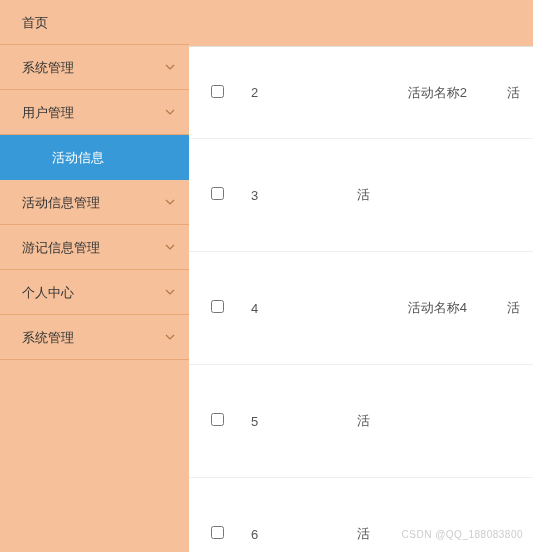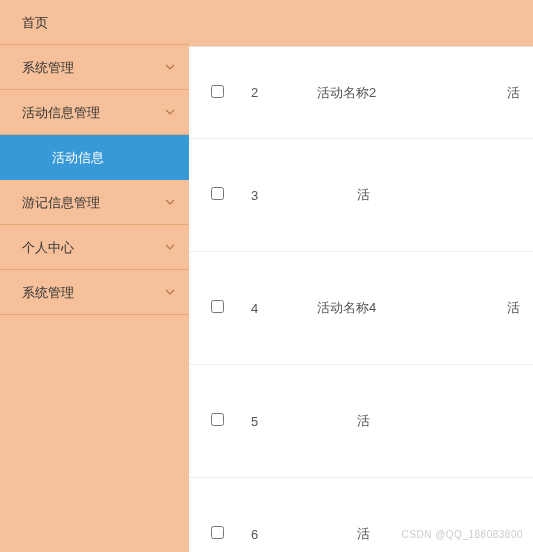--- a/index.html
+++ b/index.html
@@ -10,50 +10,58 @@
     .nav-item.active { background: #3899d8; color: #fff; padding-left: 52px; border-bottom: none; }
     .chevron { position: absolute; right: 14px; top: 50%; transform: translateY(-50%); }
     .chevron svg { display: block; }
     .main { flex: 1; background: #fff; margin-top: 46px; border-top: 1px solid #e0e0e0; position: relative; }
     .table { width: 100%; }
     .row { display: flex; align-items: center; height: 113px; border-bottom: 1px solid #eee; }
     .row:first-child { height: 92px; }
     .cell-check { width: 56px; text-align: center; }
     .cell-check input { width: 13px; height: 13px; border: 1px solid #ccc; cursor: pointer; }
     .cell-num { width: 72px; text-align: left; padding-left: 6px; color: #555; }
-    .cell-name { width: 150px; text-align: left; color: #555; }
+    .cell-name { width: 150px; text-align: right; color: #555; }
     .cell-extra { flex: 1; text-align: left; color: #555; padding-left: 40px; }
     .watermark { position: absolute; right: 10px; bottom: 12px; color: #ccc; font-size: 10px; letter-spacing: 0.5px; pointer-events: none; }
   </style>
 </head>
 <body>
 
 <div class="layout">
   <div class="sidebar">
     <div class="nav-item">
       <span>首页</span>
     </div>
     <div class="nav-item">
       <span>系统管理</span>
       <span class="chevron">
           <svg width="10" height="6" viewBox="0 0 10 6">
             <path d="M1 1 L5 5 L9 1" stroke="#b37845" stroke-width="1.2" fill="none"></path>
           </svg>
         </span>
     </div>
     <div class="nav-item">
-      <span>活动信息管理</span>
+      <span>用户管理</span>
       <span class="chevron">
           <svg width="10" height="6" viewBox="0 0 10 6">
             <path d="M1 1 L5 5 L9 1" stroke="#b37845" stroke-width="1.2" fill="none"></path>
           </svg>
         </span>
     </div>
     <div class="nav-item active">
       <span>活动信息</span>
+    </div>
+    <div class="nav-item">
+      <span>活动信息管理</span>
+      <span class="chevron">
+          <svg width="10" height="6" viewBox="0 0 10 6">
+            <path d="M1 1 L5 5 L9 1" stroke="#b37845" stroke-width="1.2" fill="none"></path>
+          </svg>
+        </span>
     </div>
     <div class="nav-item">
       <span>游记信息管理</span>
       <span class="chevron">
           <svg width="10" height="6" viewBox="0 0 10 6">
             <path d="M1 1 L5 5 L9 1" stroke="#b37845" stroke-width="1.2" fill="none"></path>
           </svg>
         </span>
     </div>
     <div class="nav-item">

